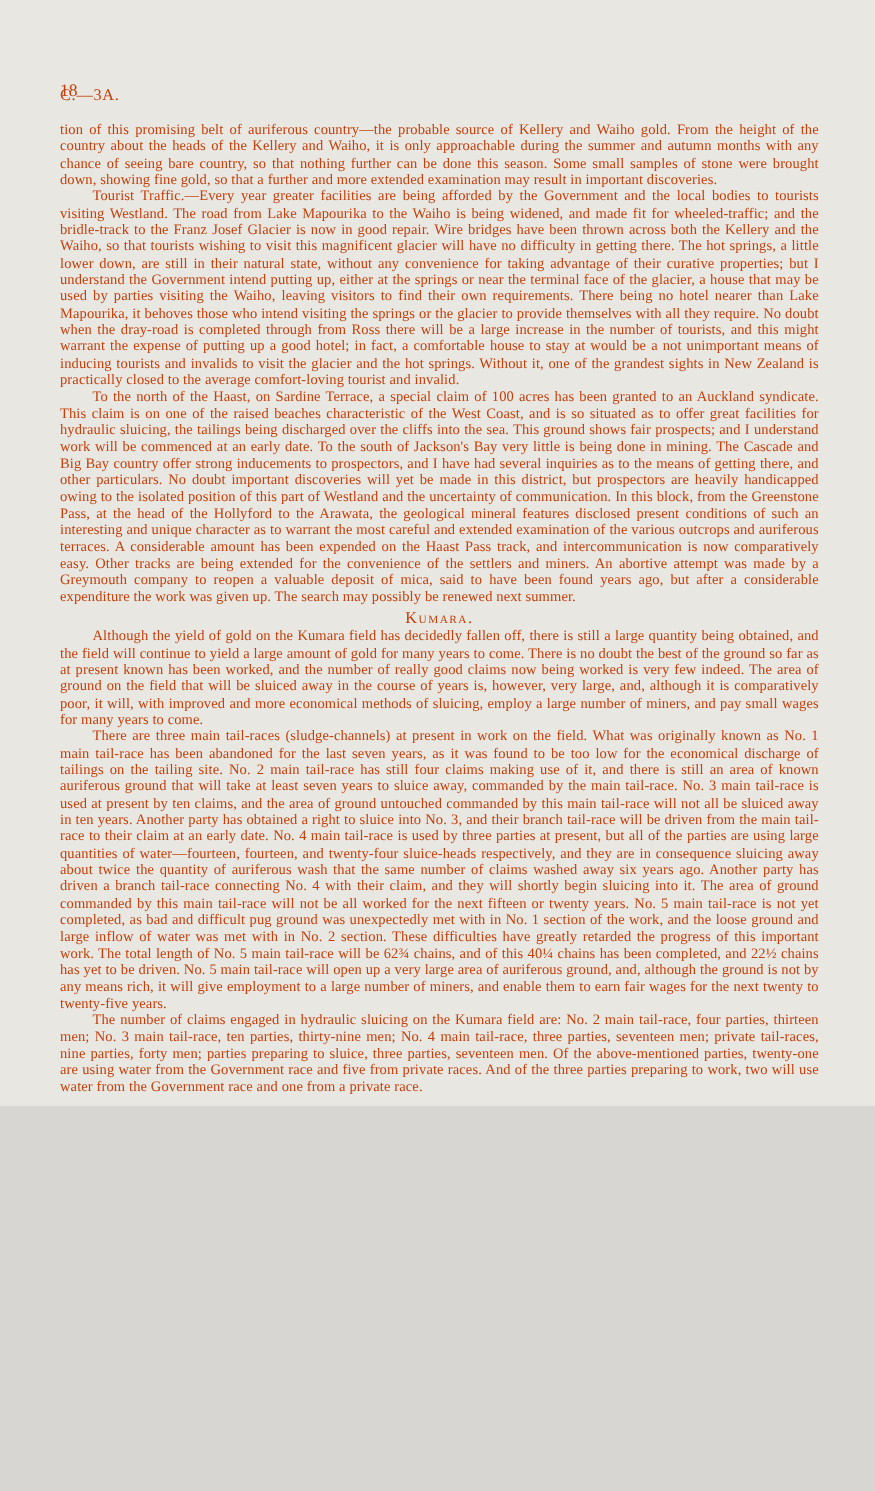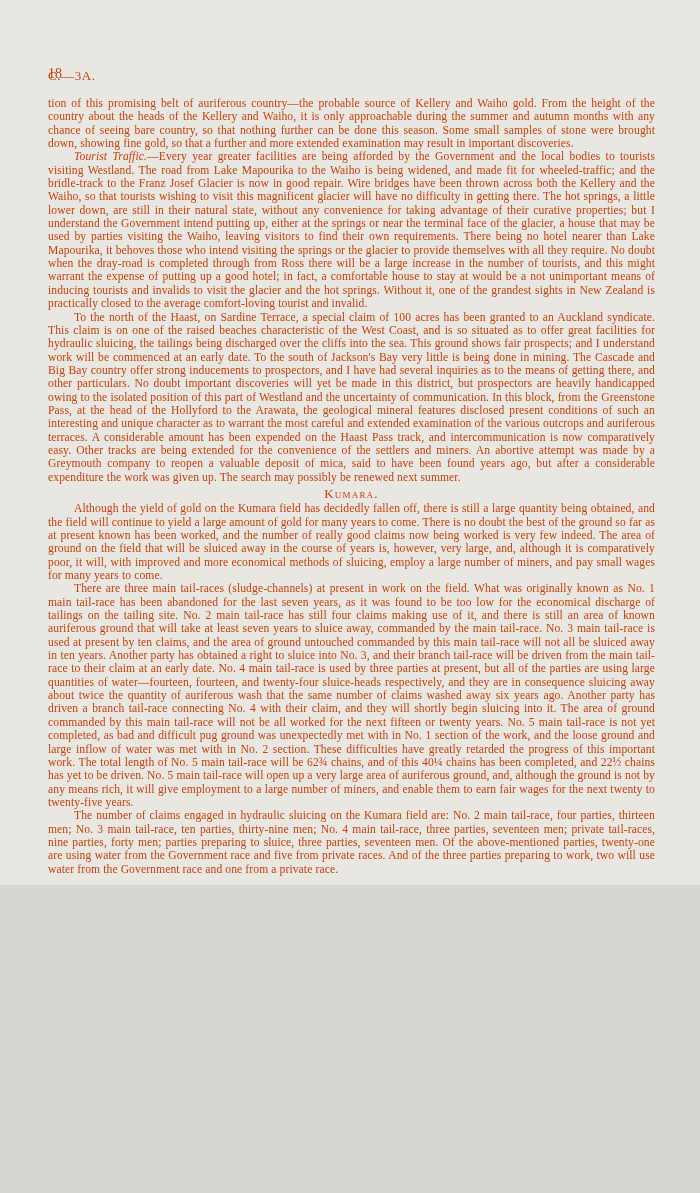--- a/index.html
+++ b/index.html
@@ -41,21 +41,21 @@
     top: 97px;
     left: 48px;
     right: 45px;
     font-size: 11.6px;
     line-height: 13.35px;
     text-align: justify;
     letter-spacing: 0.1px;
   }
   .bodytext p { margin: 0; }
   .bodytext p.indent { text-indent: 26px; }
-  .lead { font-style: italic; }
+  .lead { }
   .section-heading {
     text-align: center;
     font-weight: normal;
     font-variant: small-caps;
     letter-spacing: 1.2px;
     font-size: 13px;
     margin: 3px 0 2px 0;
   }
 </style>
 </head>

